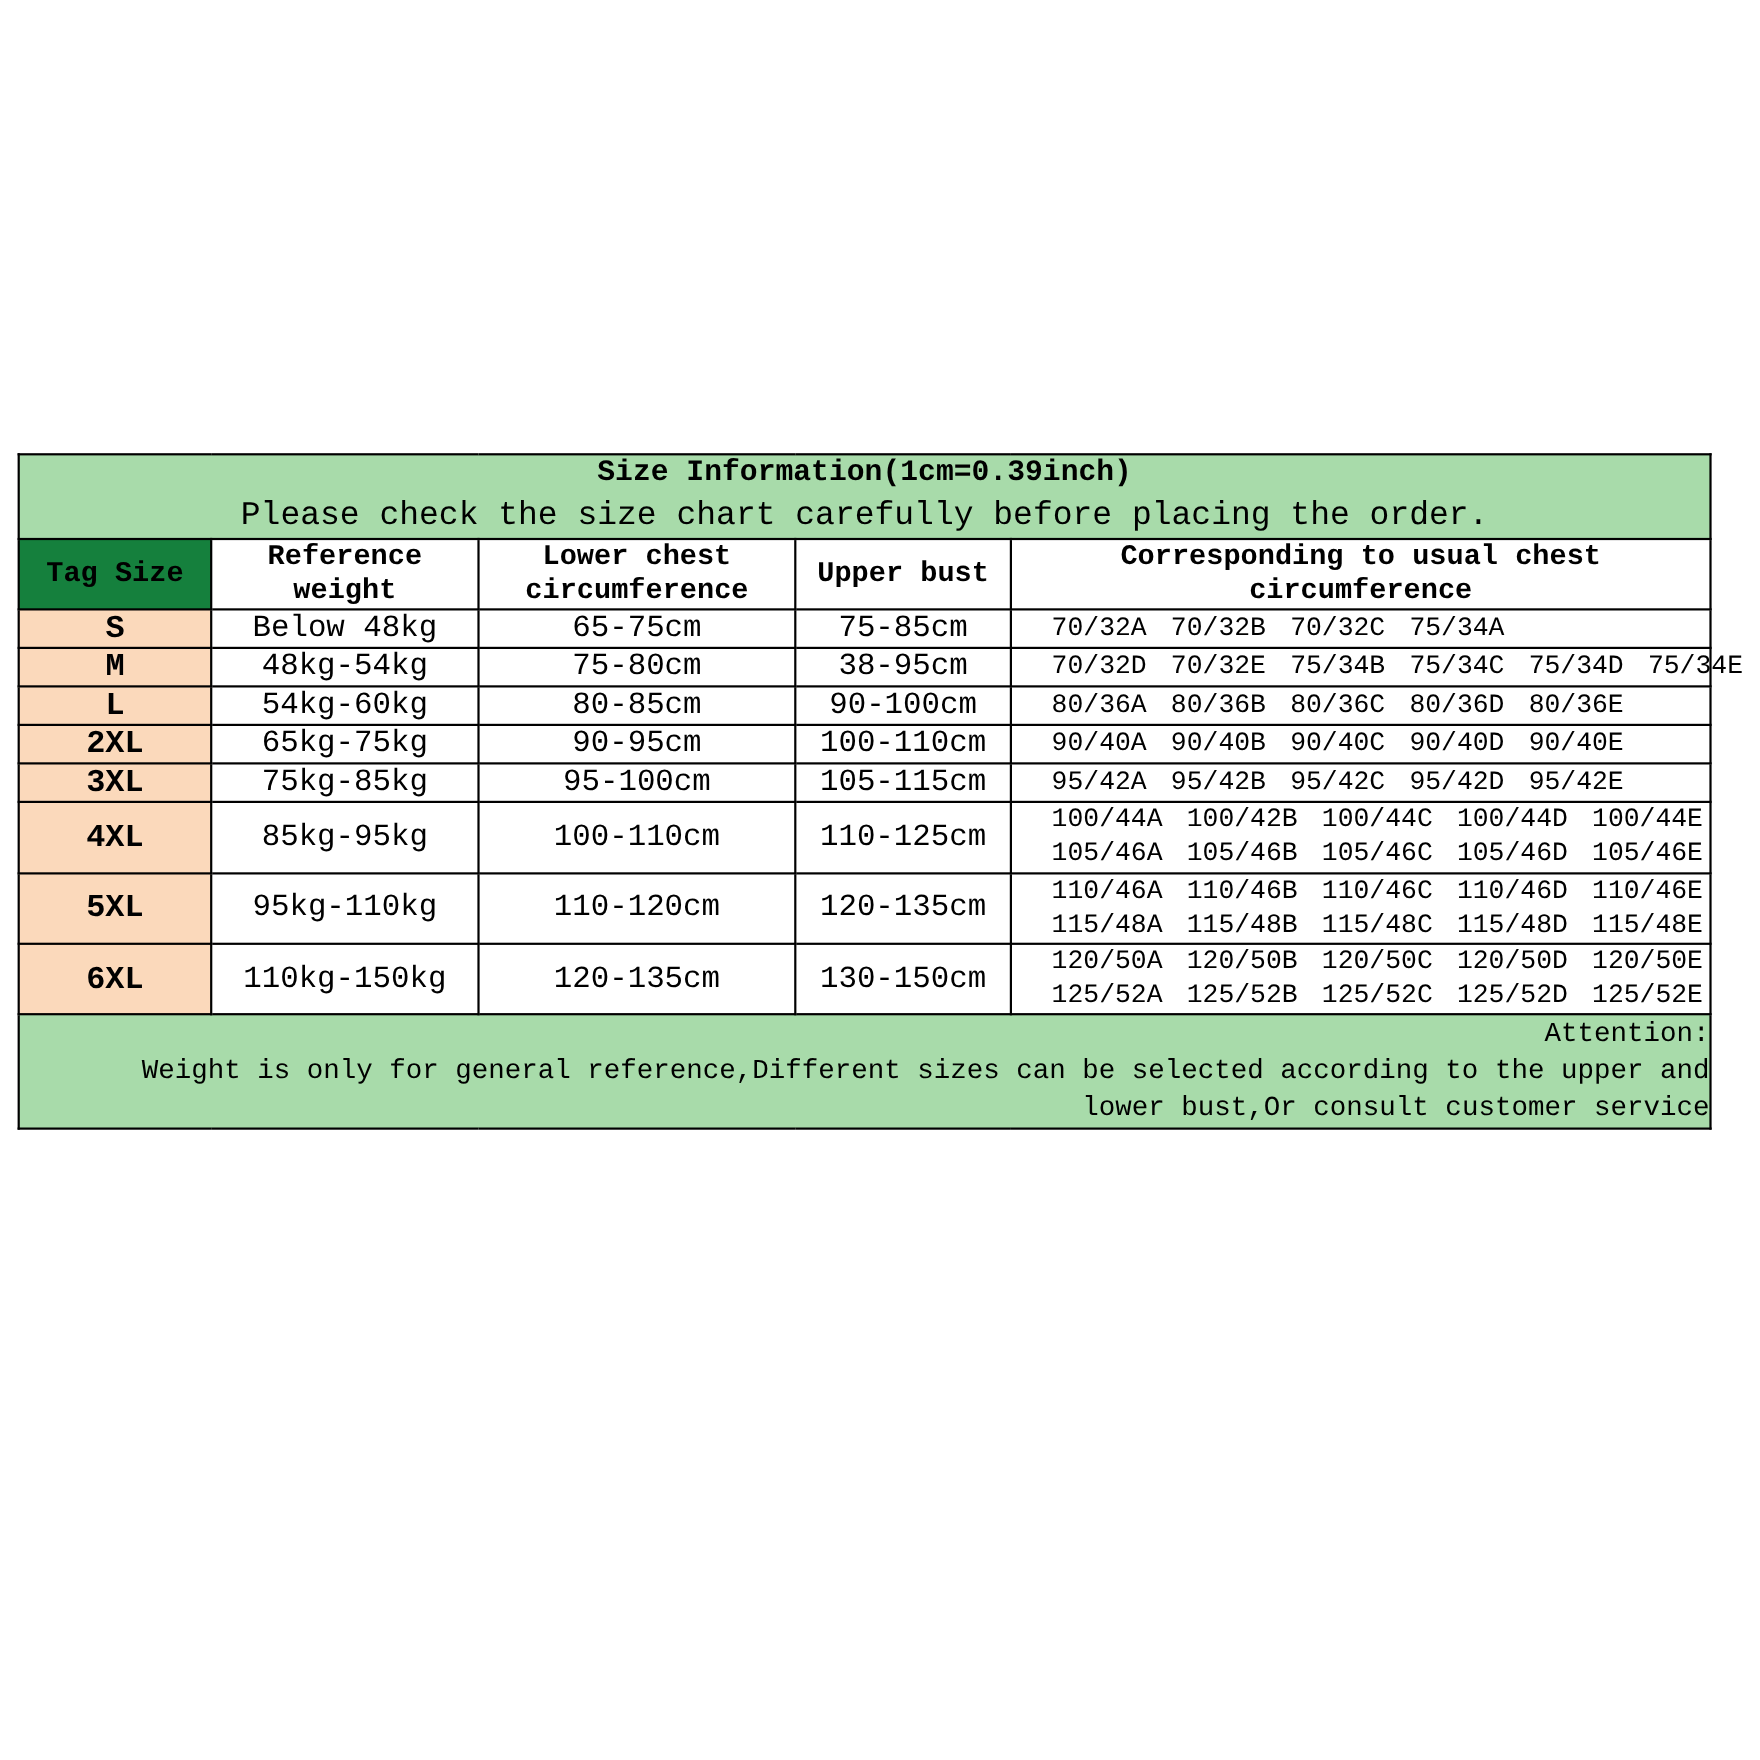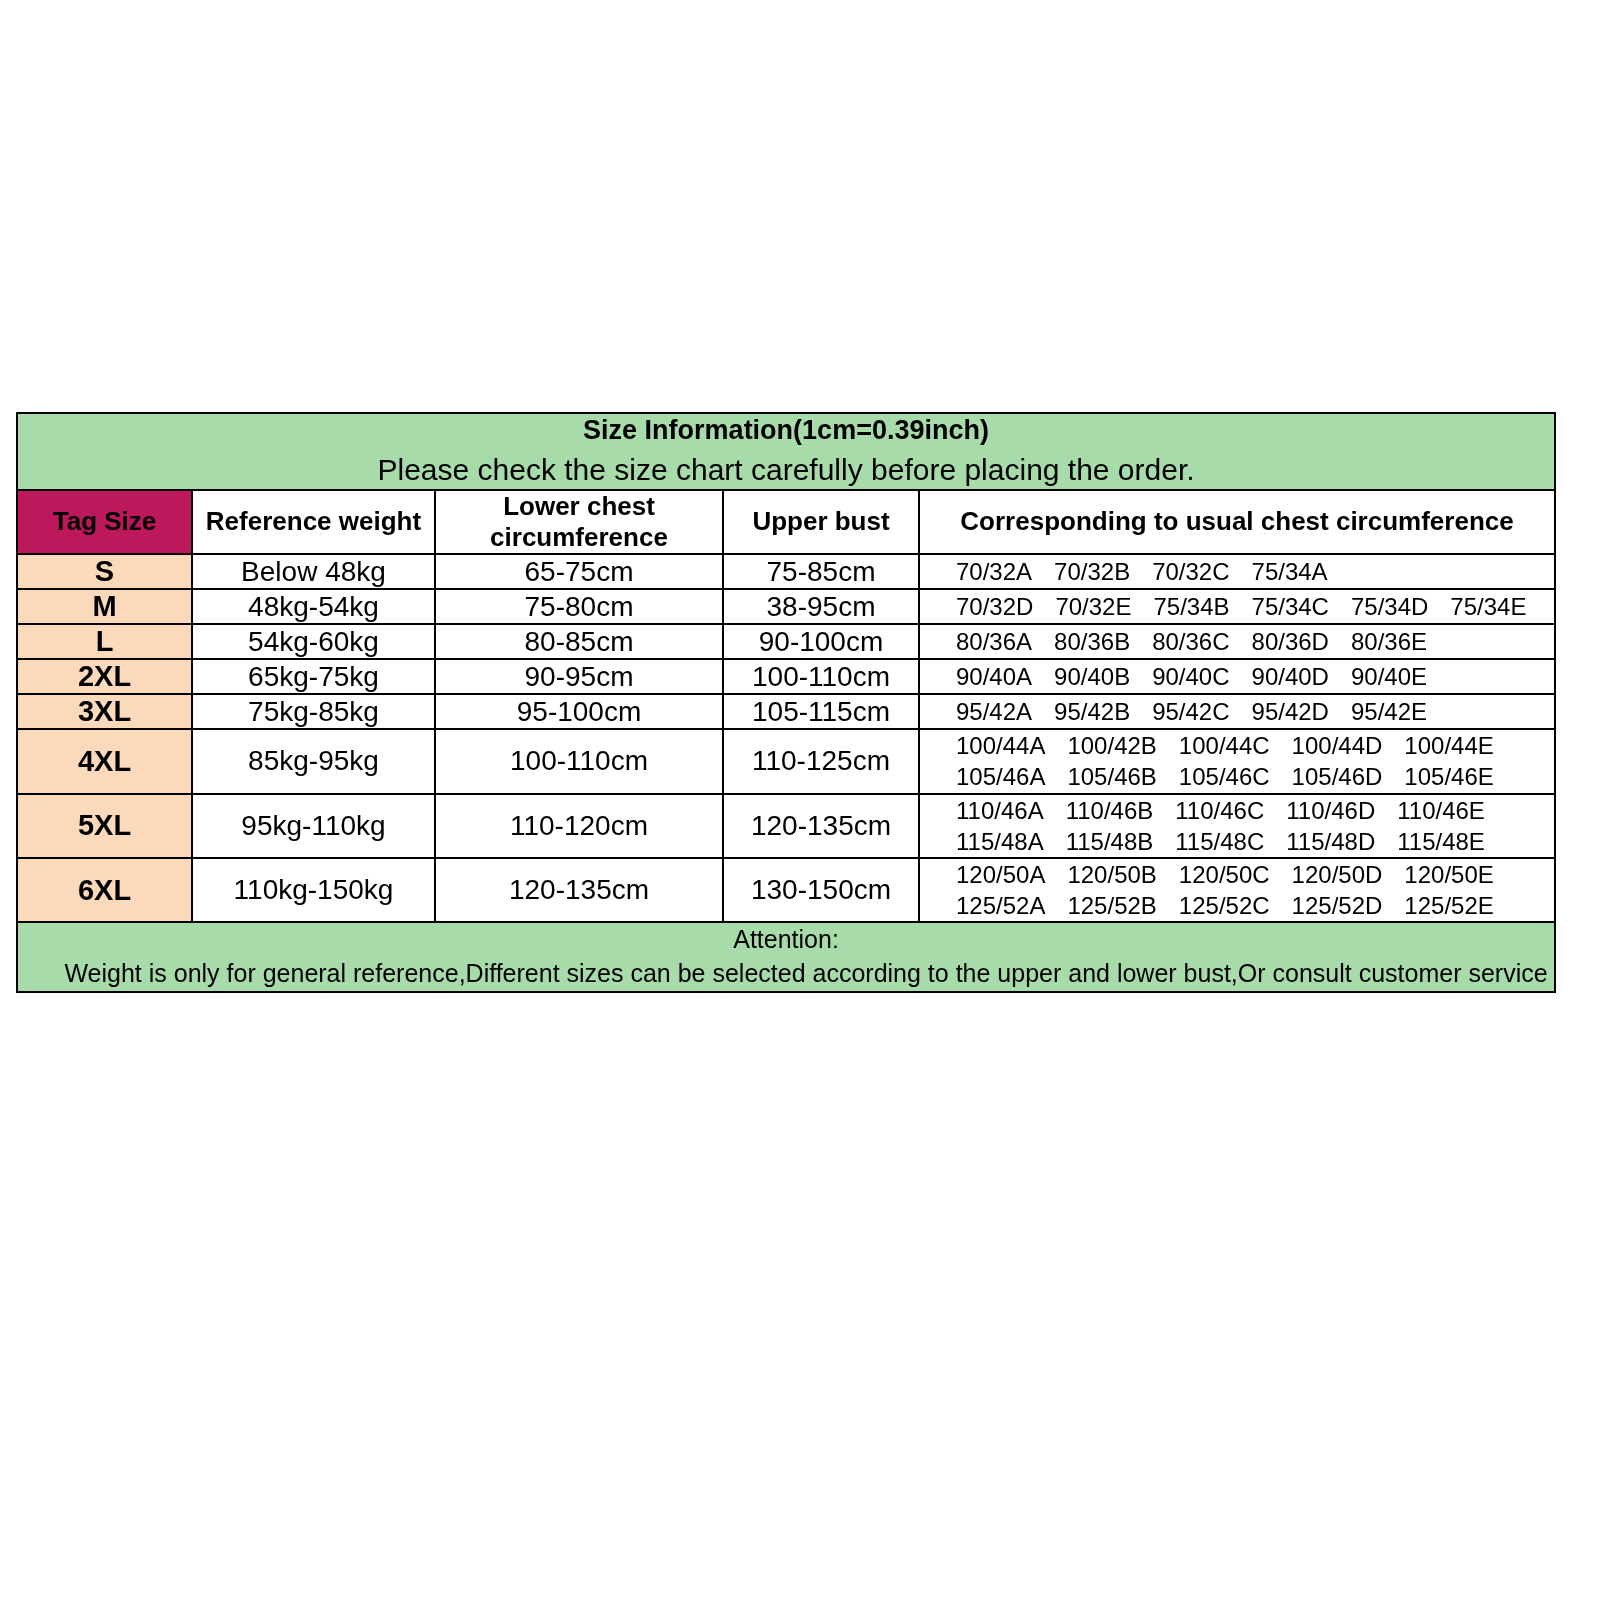--- a/index.html
+++ b/index.html
@@ -23,20 +23,21 @@
   table.size-table {
     border-collapse: collapse;
     width: 100%;
     table-layout: fixed;
     border: 2px solid #000;
   }
   table.size-table td {
     border: 2px solid #000;
     padding: 0;
     vertical-align: middle;
+    font-family: Liberation Mono, monospace;
   }
   
   .hdr-green {
     background: #a8dbaa;
     text-align: center;
     padding: 10px 4px 12px 4px;
   }
   .hdr-title {
     font-size: 27px;
     font-weight: bold;
@@ -50,21 +51,21 @@
   }
   
   .col-head {
     text-align: center;
     font-weight: bold;
     font-size: 26px;
     line-height: 1.2;
     padding: 12px 6px;
   }
   .col-head.peach {
-    background: #be185d;
+    background: #15803d;
   }
   
   .size-cell {
     background: #fbd9bb;
     text-align: center;
     font-weight: bold;
     font-size: 29px;
     padding: 6px 4px;
   }
   .data-cell {
@@ -85,21 +86,21 @@
     display: block;
     margin-left: 36px;
   }
   .corr-cell .line span {
     display: inline-block;
     margin-right: 22px;
   }
   
   .attention {
     background: #a8dbaa;
-    text-align: center;
+    text-align: right;
     padding: 8px 10px 10px 10px;
     font-size: 25px;
     line-height: 1.35;
   }
   .attention .att-label {
     display: block;
   }
   .attention .att-text {
     display: block;
     padding-left: 40px;

